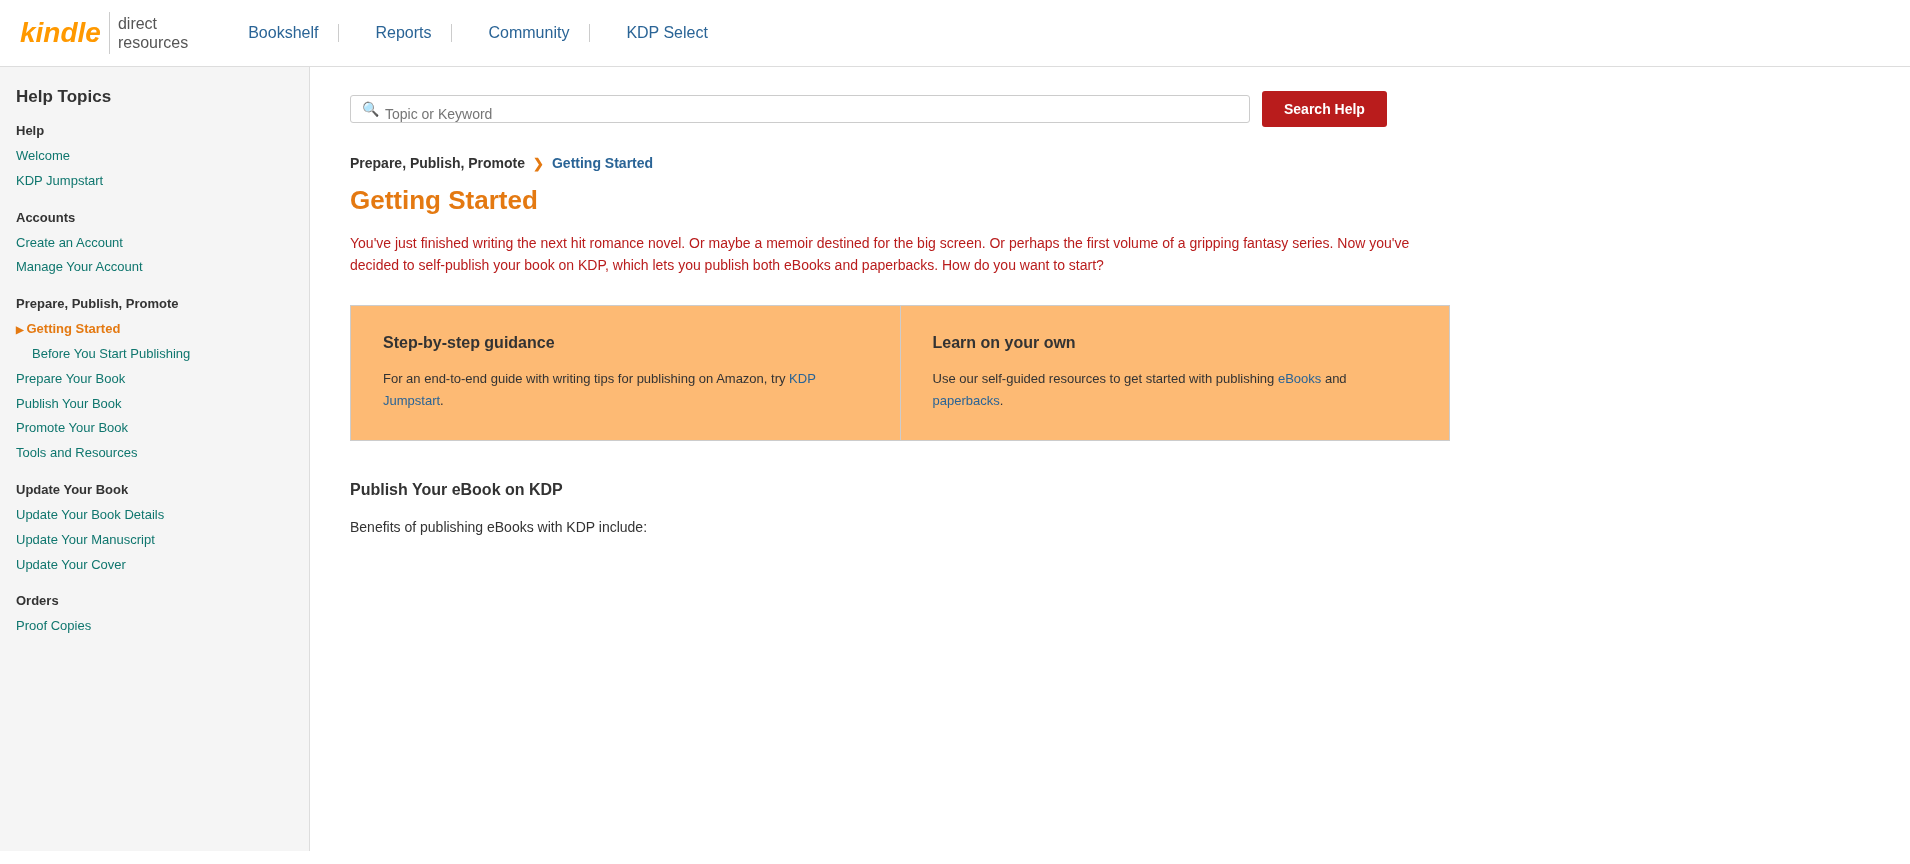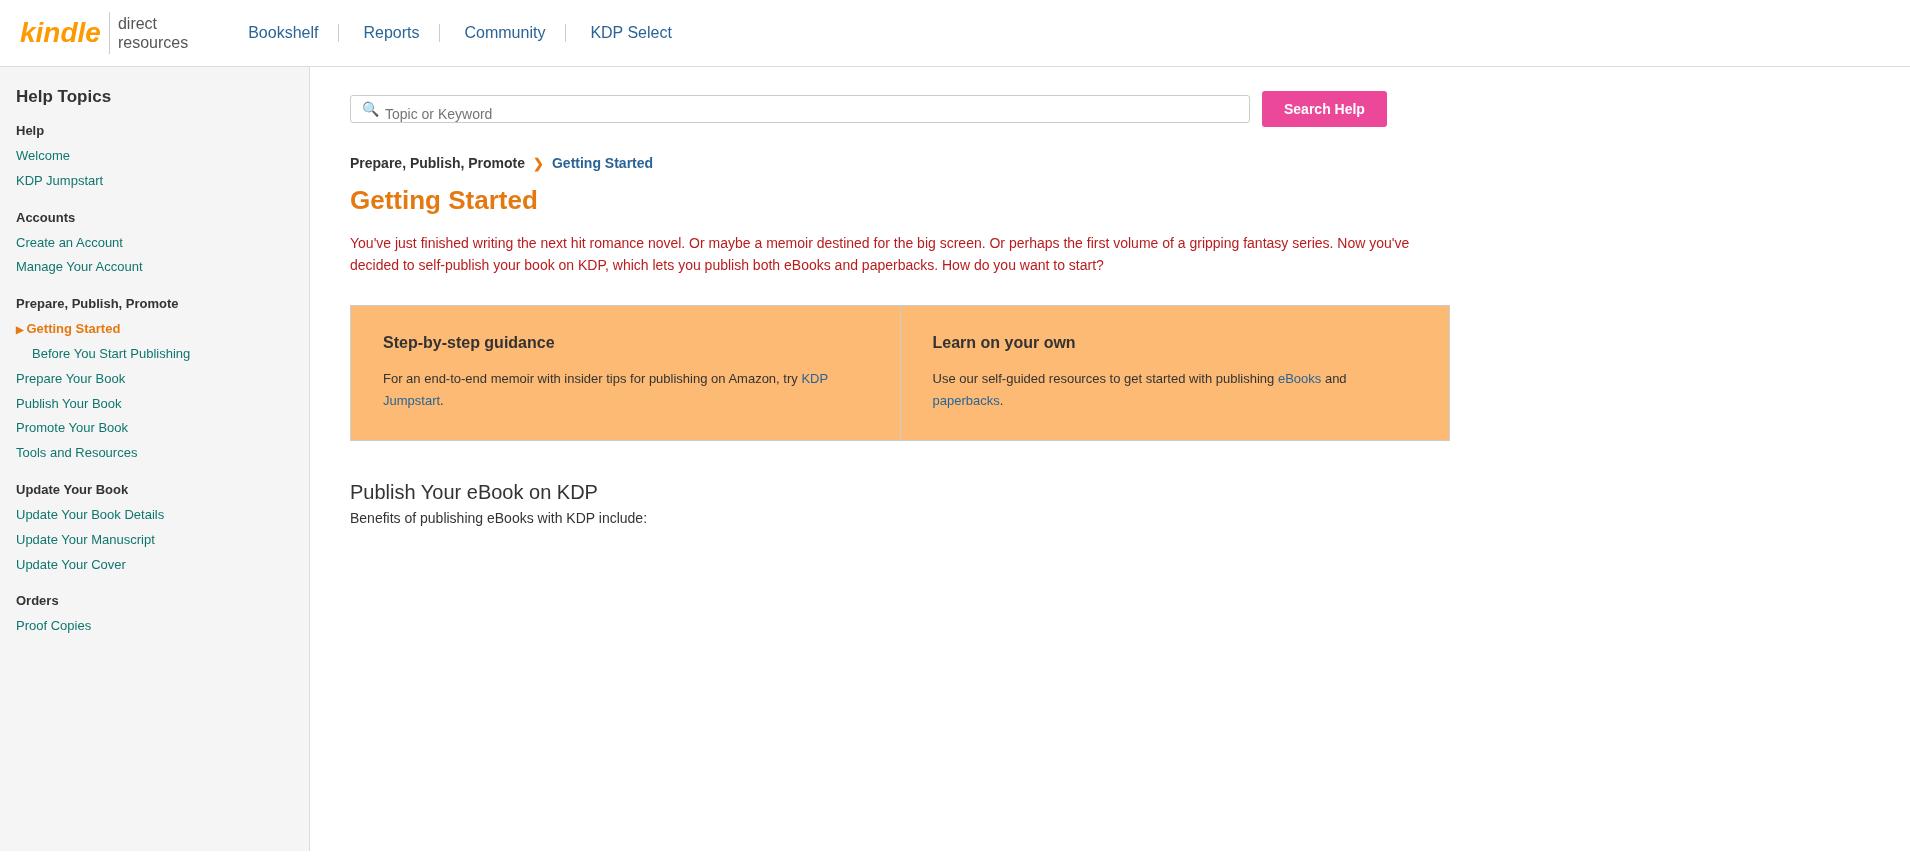--- a/index.html
+++ b/index.html
@@ -37,21 +37,21 @@
       line-height: 1.2;
     }
     #logo-dp span {
       font-size: 16px;
       color: #555;
       font-weight: normal;
     }
     #nav {
       display: flex;
       align-items: center;
-      gap: 4px;
+      gap: 16px;
     }
     .nav-link {
       color: #2a6496;
       text-decoration: none;
       font-size: 16px;
       padding: 0 20px;
       border-right: 1px solid #ccc;
     }
     .nav-link:last-child { border-right: none; }
 
@@ -131,21 +131,21 @@
     #search-input {
       width: 100%;
       padding: 10px 12px 0 34px;
       border: 1px solid #ccc;
       border-radius: 3px;
       font-size: 14px;
       outline: none;
     }
     #search-button {
       margin-left: 12px;
-      background: #ec4899;
+      background: #b91c1c;
       color: #fff;
       border: none;
       padding: 10px 22px;
       font-size: 14px;
       font-weight: bold;
       border-radius: 3px;
       cursor: pointer;
       white-space: nowrap;
     }
 
@@ -218,24 +218,24 @@
     .card-link {
       color: #2a6496;
       text-decoration: none;
     }
 
     
     #publish-section {
       max-width: 1100px;
     }
     #publish-title {
-      font-size: 20px;
-      font-weight: normal;
-      color: #333;
-      margin-bottom: 6px;
+      font-size: 16px;
+      font-weight: bold;
+      color: #333;
+      margin-bottom: 20px;
     }
     #publish-subtitle {
       font-size: 14px;
       color: #333;
     }
   </style>
 </head>
 <body>
 
 <div id="header">
@@ -302,21 +302,21 @@
     </div>
 
     <div id="page-title">Getting Started</div>
 
     <p id="intro-text">You've just finished writing the next hit romance novel. Or maybe a memoir destined for the big screen. Or perhaps the first volume of a gripping fantasy series. Now you've decided to self-publish your book on KDP, which lets you publish both eBooks and paperbacks. How do you want to start?</p>
 
     <div id="cards-row">
       <div class="card">
         <div class="card-title">Step-by-step guidance</div>
         <p class="card-text">
-          <span>For an end-to-end memoir with insider tips for publishing on Amazon, try </span><a class="card-link" href="#">KDP Jumpstart</a><span>.</span>
+          <span>For an end-to-end guide with writing tips for publishing on Amazon, try </span><a class="card-link" href="#">KDP Jumpstart</a><span>.</span>
         </p>
       </div>
       <div class="card">
         <div class="card-title">Learn on your own</div>
         <p class="card-text">
           <span>Use our self-guided resources to get started with publishing </span><a class="card-link" href="#">eBooks</a><span> and </span><a class="card-link" href="#">paperbacks</a><span>.</span>
         </p>
       </div>
     </div>
 

